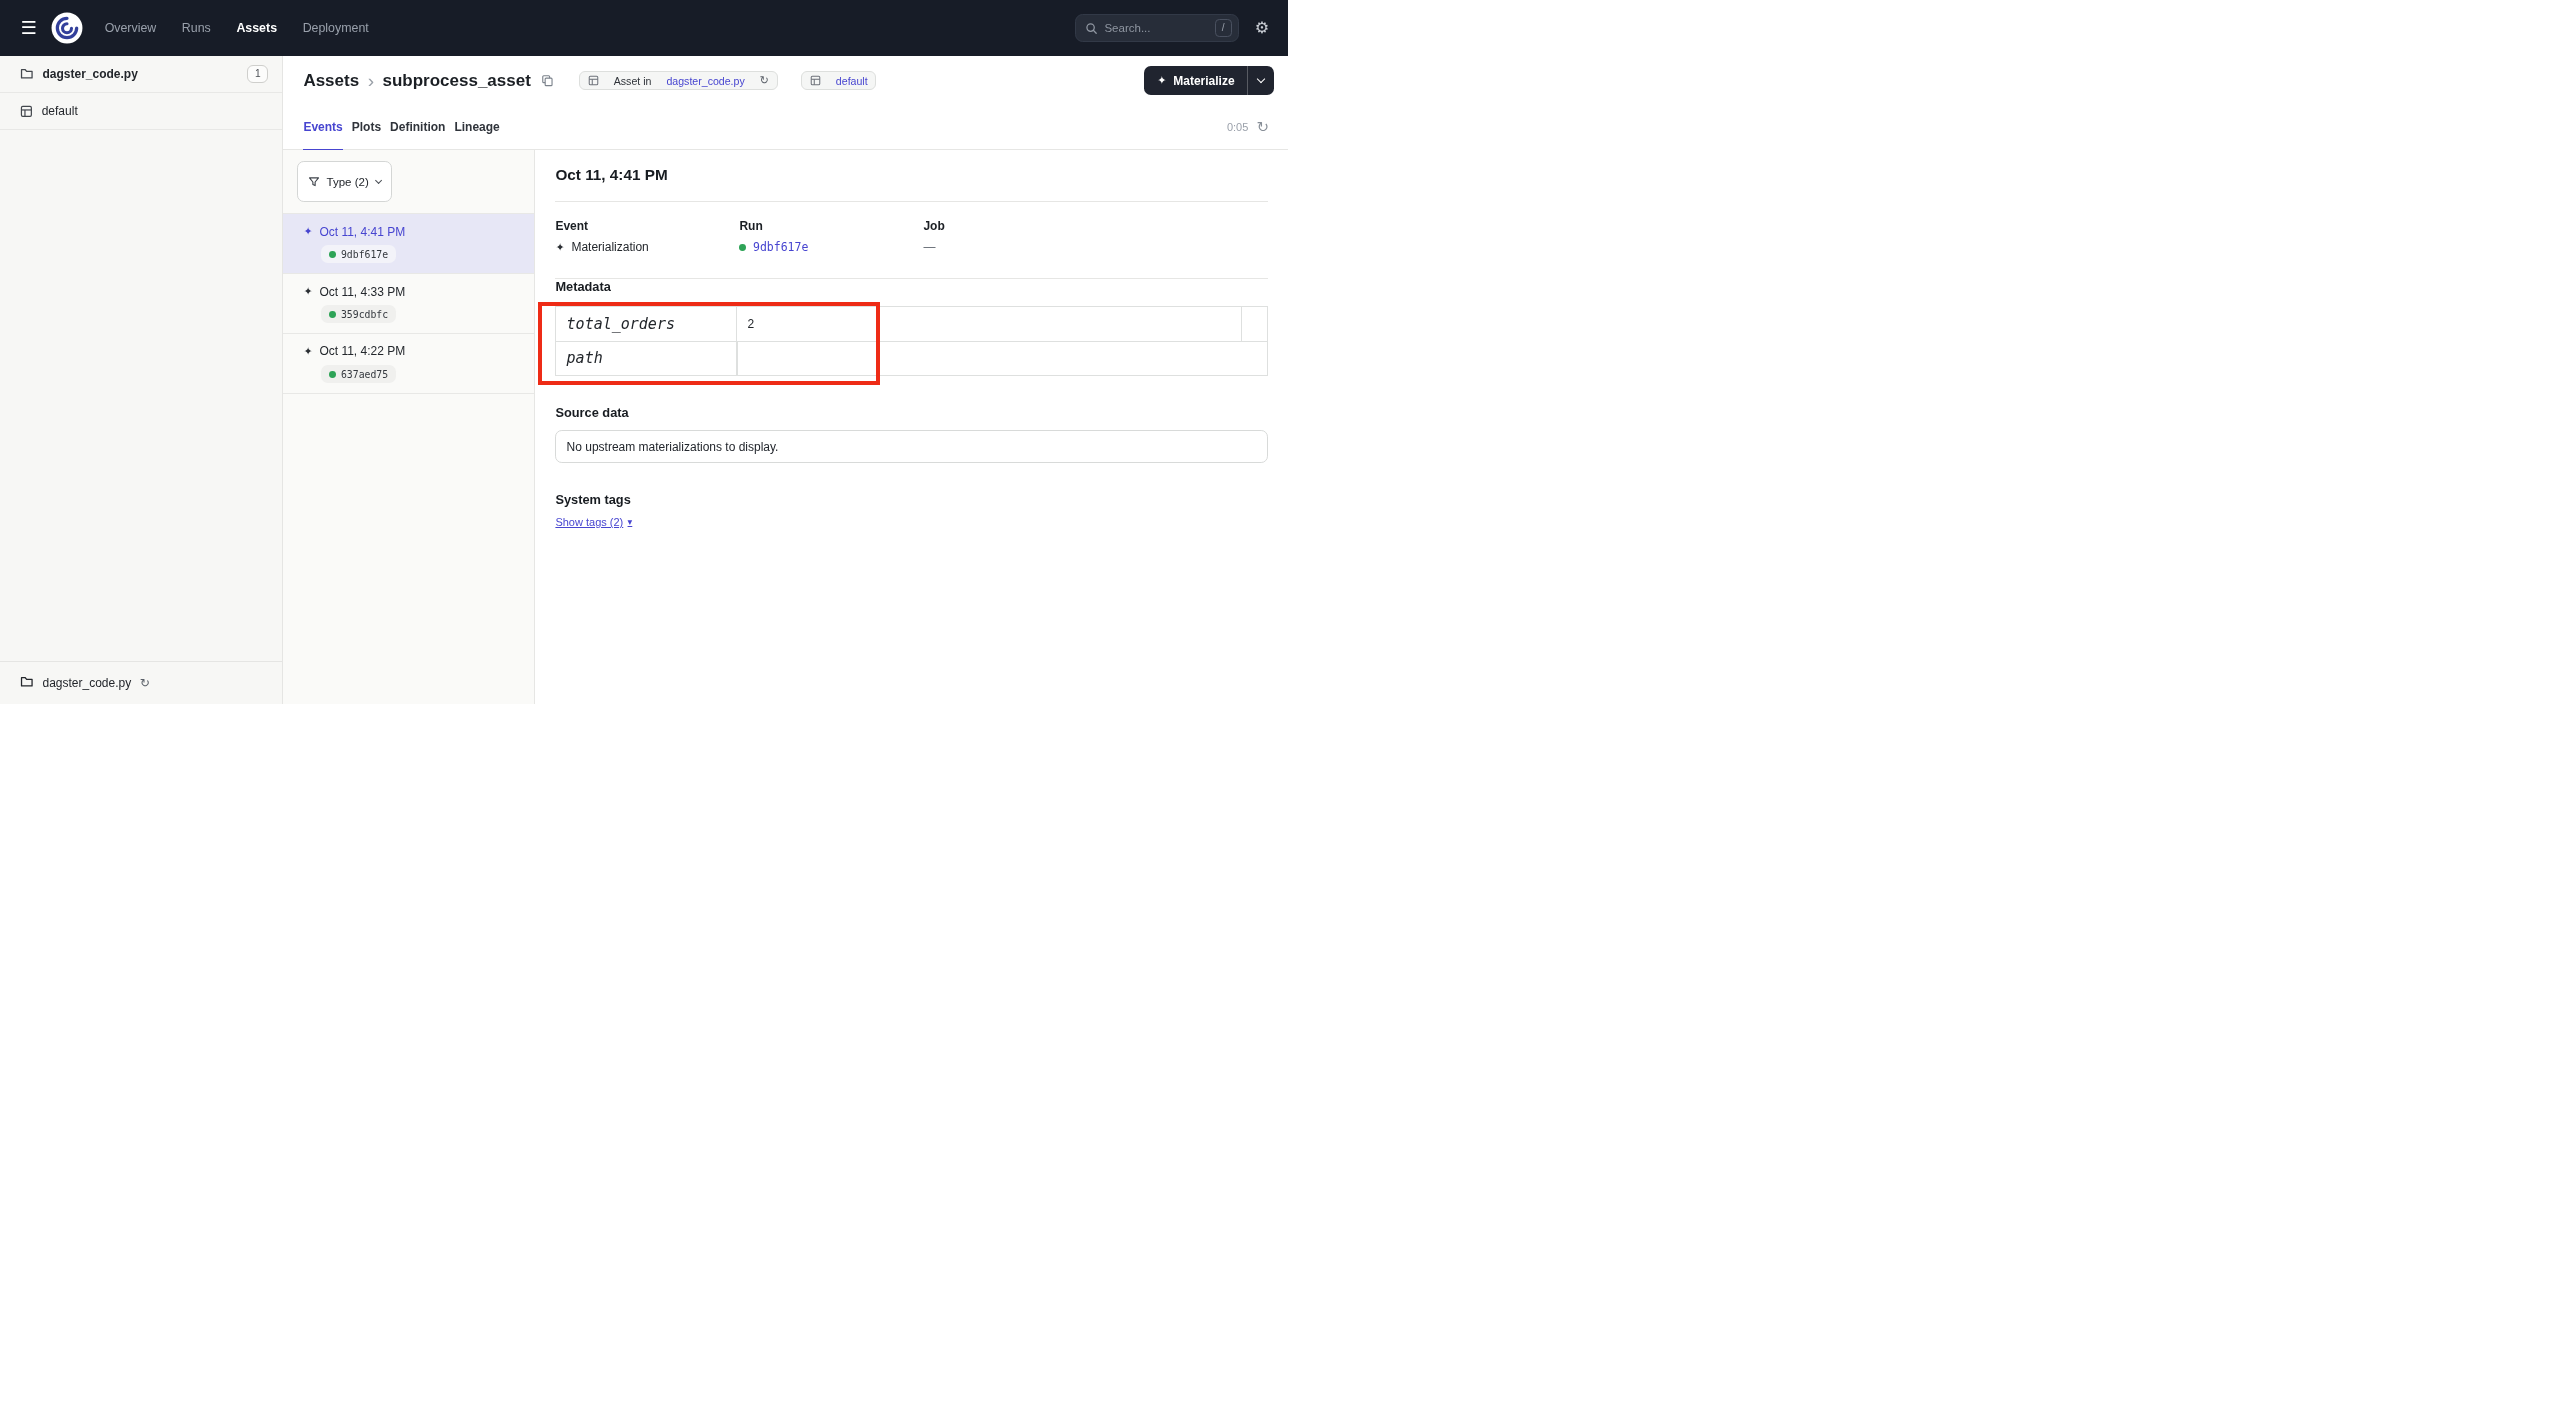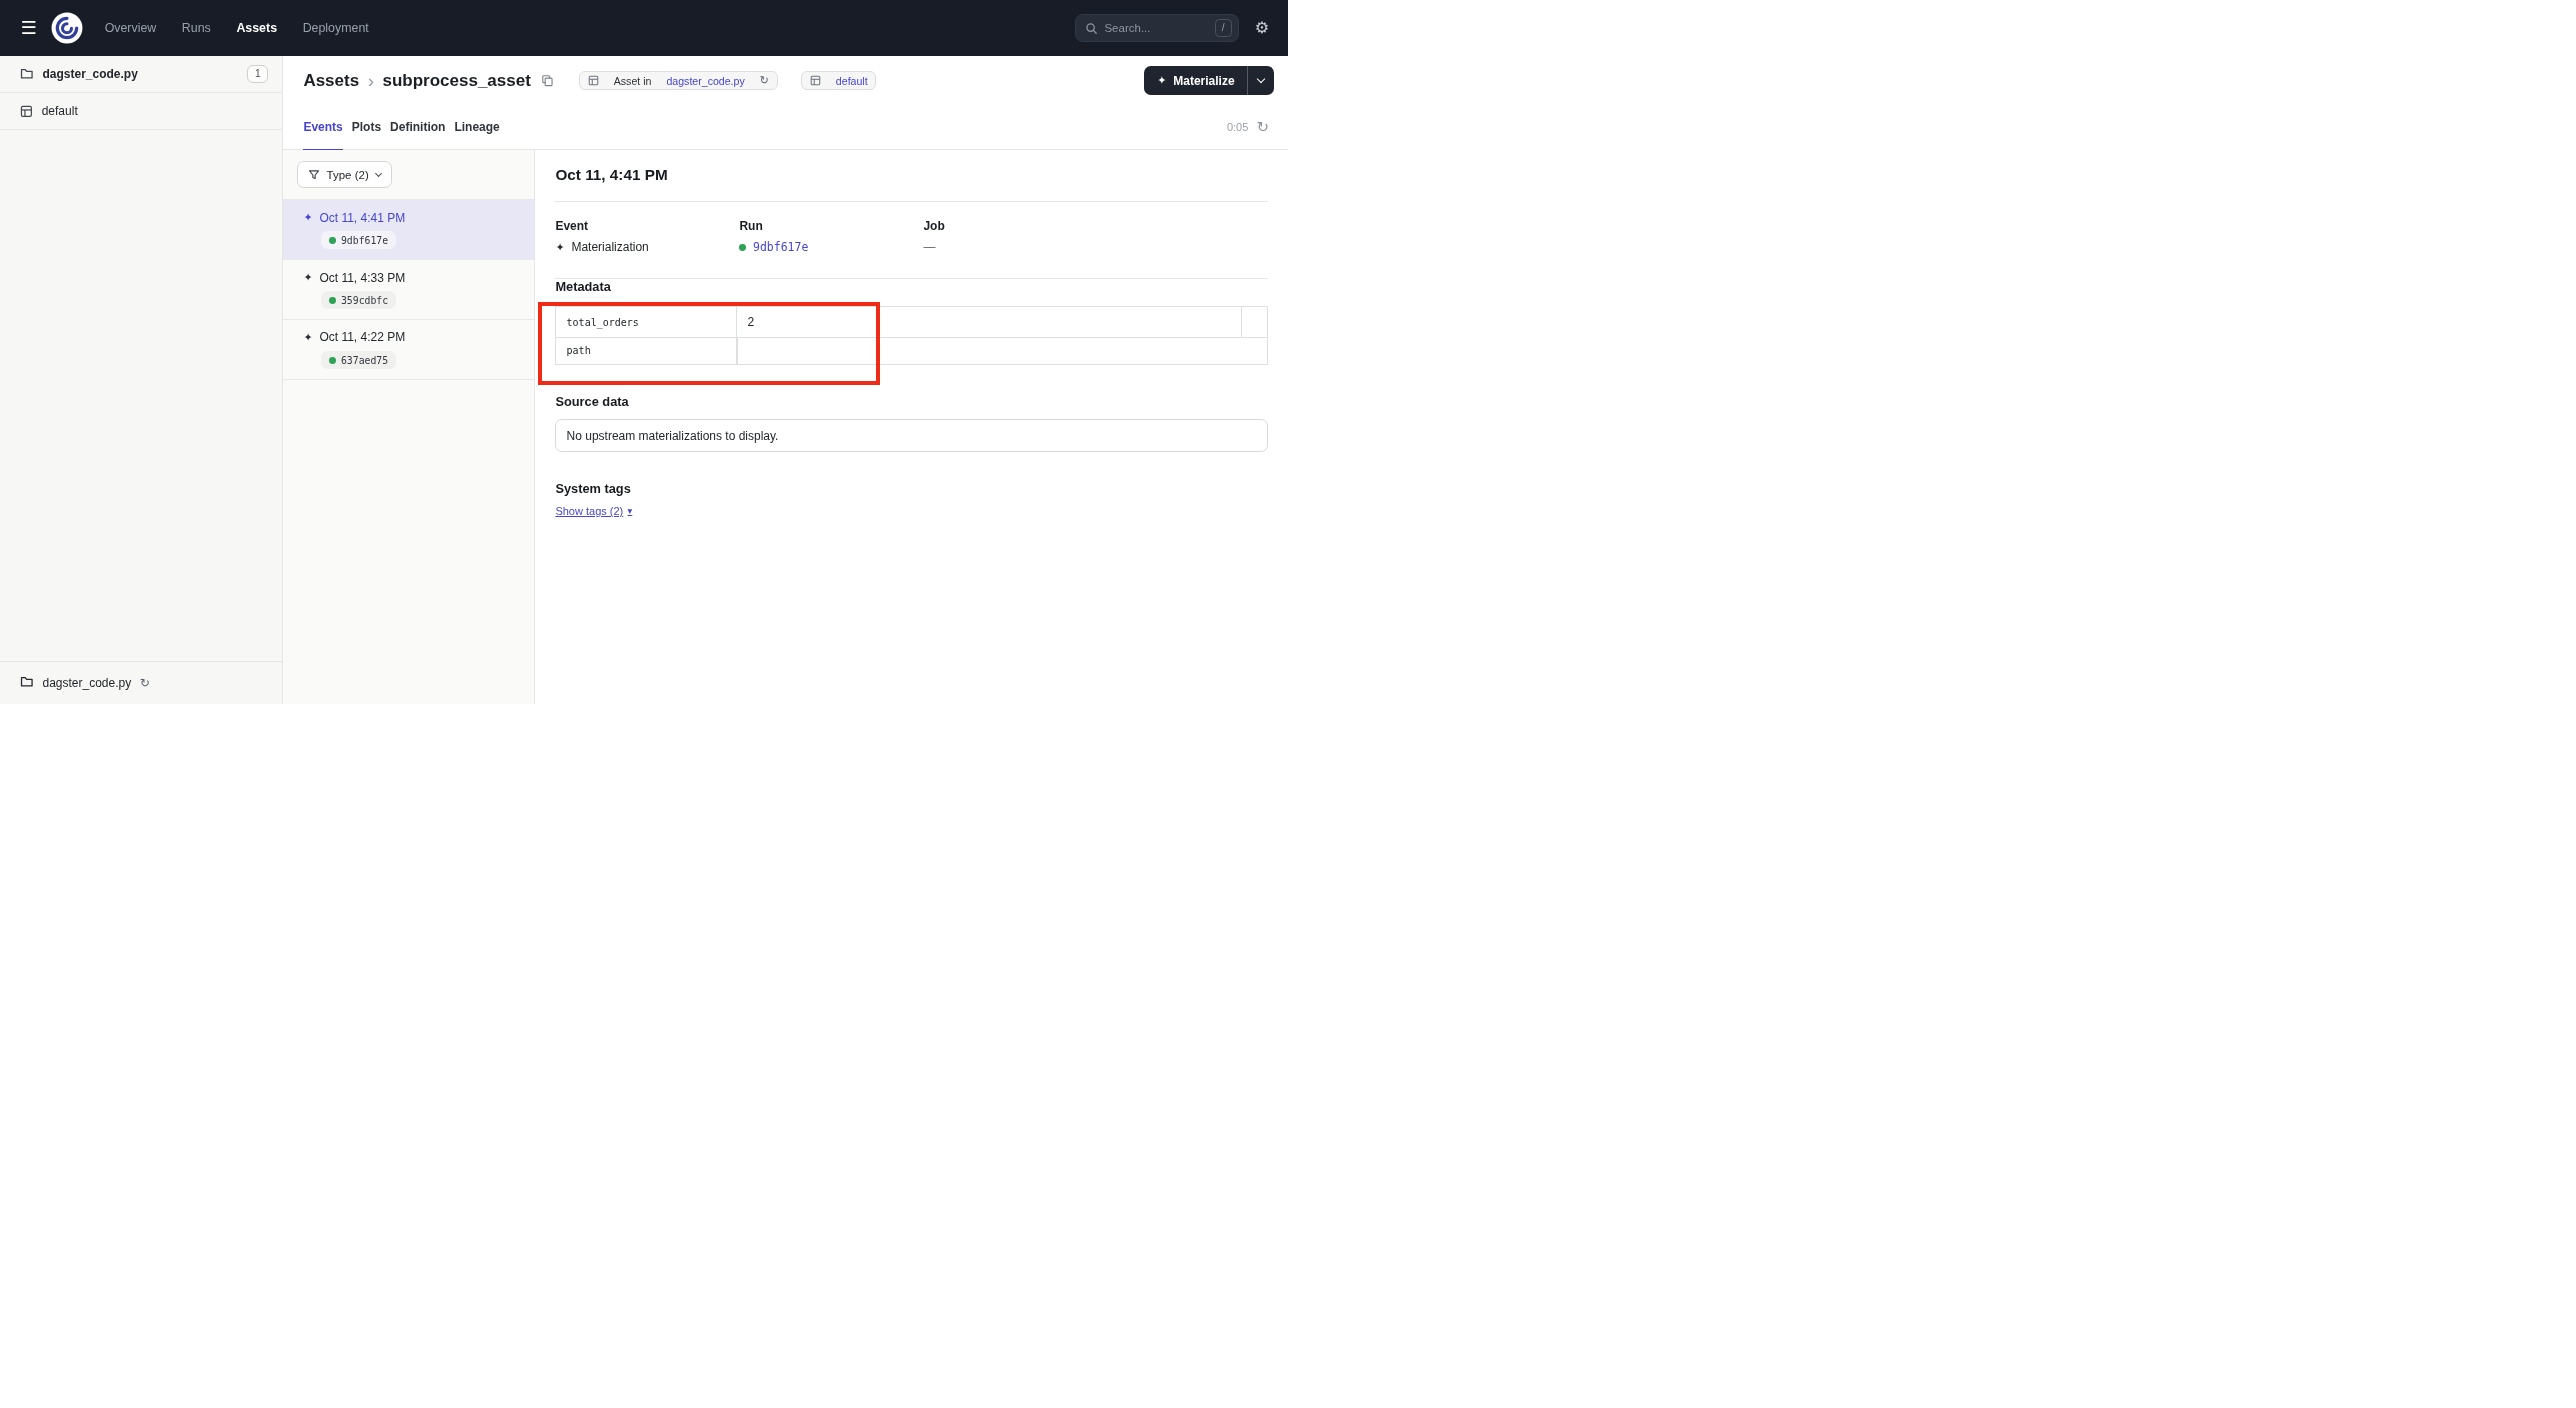--- a/index.html
+++ b/index.html
@@ -68,21 +68,21 @@
   .tab.active{color:var(--link);}
   .tab.active::after{content:"";position:absolute;left:0;right:0;bottom:-0.9px;height:1.7px;background:var(--link);}
   .tabs-right{margin-left:auto;display:flex;align-items:center;gap:8.5px;color:#9aa0aa;font-size:11px;}
   .refresh-ic{font-size:14.5px;color:#878e97;cursor:pointer;line-height:1;}
 
   .split{flex:1;display:flex;min-height:0;}
 
   
   .events-col{width:252px;flex:none;background:#fafaf8;border-right:0.9px solid var(--border);display:flex;flex-direction:column;}
   .filter-bar{padding:11px 13.6px;border-bottom:0.9px solid #e8e8e6;}
-  .filter-btn{display:inline-flex;align-items:center;gap:6.8px;height:27px;padding:0 10.2px;background:#fff;border:0.9px solid #d4d6d5;border-radius:6.8px;font-size:11.5px;color:#23272d;cursor:pointer;font-family:inherit;}
+  .filter-btn{display:inline-flex;align-items:center;gap:6.8px;height:41px;padding:0 10.2px;background:#fff;border:0.9px solid #d4d6d5;border-radius:6.8px;font-size:11.5px;color:#23272d;cursor:pointer;font-family:inherit;}
   .filter-btn .chev{width:5.1px;height:5.1px;border-width:1.3px;color:#4a4f56;}
   .event-item{padding:10.2px 13.6px 10.2px 20.4px;border-bottom:0.9px solid #e8e8e6;cursor:pointer;}
   .event-item.selected{background:#e7e7f6;}
   .event-time{display:flex;align-items:center;gap:6.8px;font-size:12px;color:#23272c;}
   .event-item.selected .event-time{color:var(--link);}
   .evt-spark{font-size:11px;color:#2a2e33;line-height:1;}
   .event-item.selected .evt-spark{color:var(--link);}
   .run-pill{display:inline-flex;align-items:center;gap:5.1px;background:#f0f0ee;border-radius:6.8px;padding:3.4px 7.7px;margin:6.8px 0 0 18px;font-family:"DejaVu Sans Mono",monospace;font-size:9.8px;color:#34383e;cursor:pointer;}
   .event-item.selected .run-pill{background:#f3f3f9;}
   .dot{width:6.8px;height:6.8px;border-radius:50%;background:var(--green);flex:none;}
@@ -94,21 +94,21 @@
   .mcol{width:184px;flex:none;}
   .mlabel{font-size:12px;font-weight:700;color:#1b1f24;}
   .mval{margin-top:7.7px;font-size:12px;color:#23272c;display:flex;align-items:center;gap:6.8px;}
   .run-link{color:var(--link);font-family:"DejaVu Sans Mono",monospace;font-size:11.5px;cursor:pointer;}
   .job-dash{color:#5d646d;}
   .sec-title{font-size:12.8px;font-weight:700;color:#181c21;}
   .meta-title{}
   .meta-table{margin-top:12px;border:0.9px solid #dee0df;background:#fff;}
   .meta-row{display:grid;grid-template-columns:181px 1fr 25.6px;}
   .meta-row + .meta-row{border-top:0.9px solid #dee0df;}
-  .meta-key{padding:7.7px 10.2px;font-family:"DejaVu Sans Mono",monospace;font-size:10px;color:#22262b;border-right:0.9px solid #dee0df;display:flex;align-items:center;}
+  .meta-key{padding:7.7px 10.2px;font-family:"DejaVu Sans Mono",monospace;font-size:15px;color:#22262b;border-right:0.9px solid #dee0df;display:flex;align-items:center;font-style:italic;}
   .meta-val{padding:7.7px 10.2px;font-size:12px;color:#22262b;display:flex;align-items:center;gap:6.8px;min-width:0;}
   .meta-end{border-left:0.9px solid #dee0df;}
   .path-link{font-family:"DejaVu Sans Mono",monospace;font-size:11px;color:var(--link);text-decoration:underline;white-space:nowrap;overflow:hidden;text-overflow:ellipsis;cursor:pointer;}
   .source-title{margin-top:29px;}
   .source-box{margin-top:10.2px;border:0.9px solid #d8dad9;border-radius:6.8px;padding:8.5px 10.2px;font-size:12px;color:#23272d;}
   .systags-title{margin-top:29px;}
   .show-tags{margin-top:8.5px;display:inline-flex;align-items:center;gap:4.3px;color:var(--link);font-size:11px;cursor:pointer;text-decoration:underline;font-weight:500;}
   .show-tags .caret{font-size:9.4px;line-height:1;text-decoration:none;}
 
   

